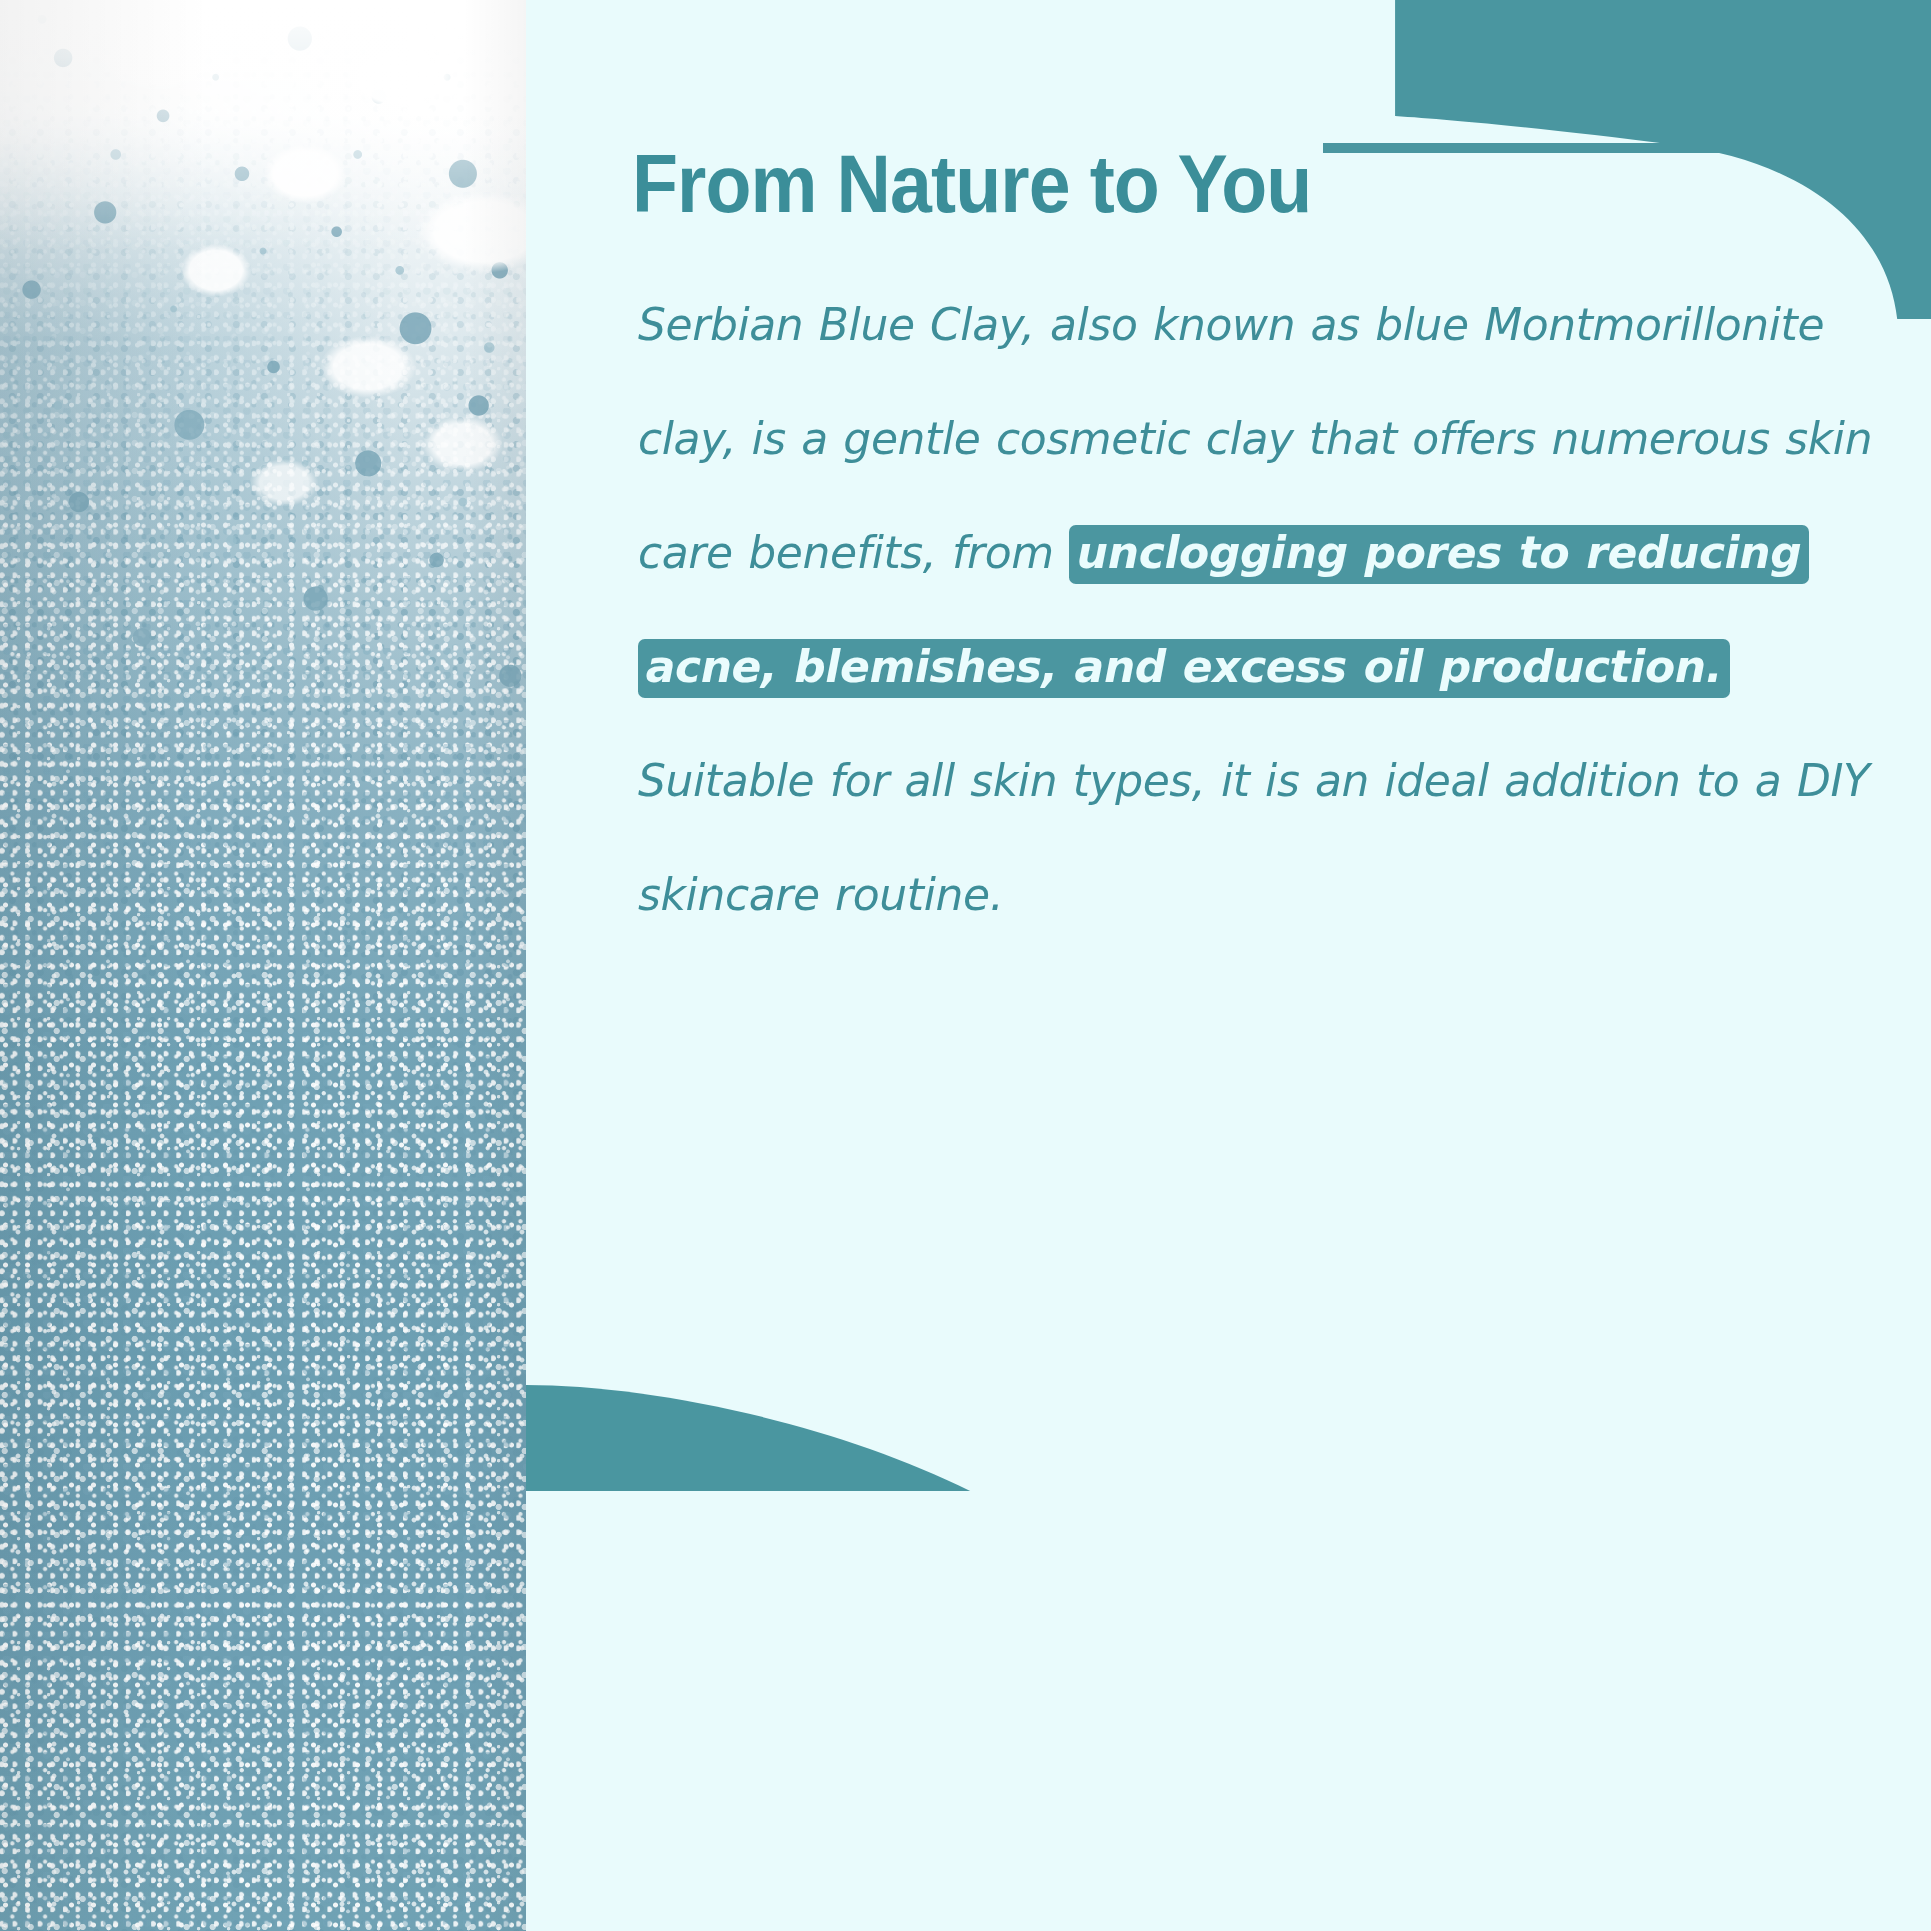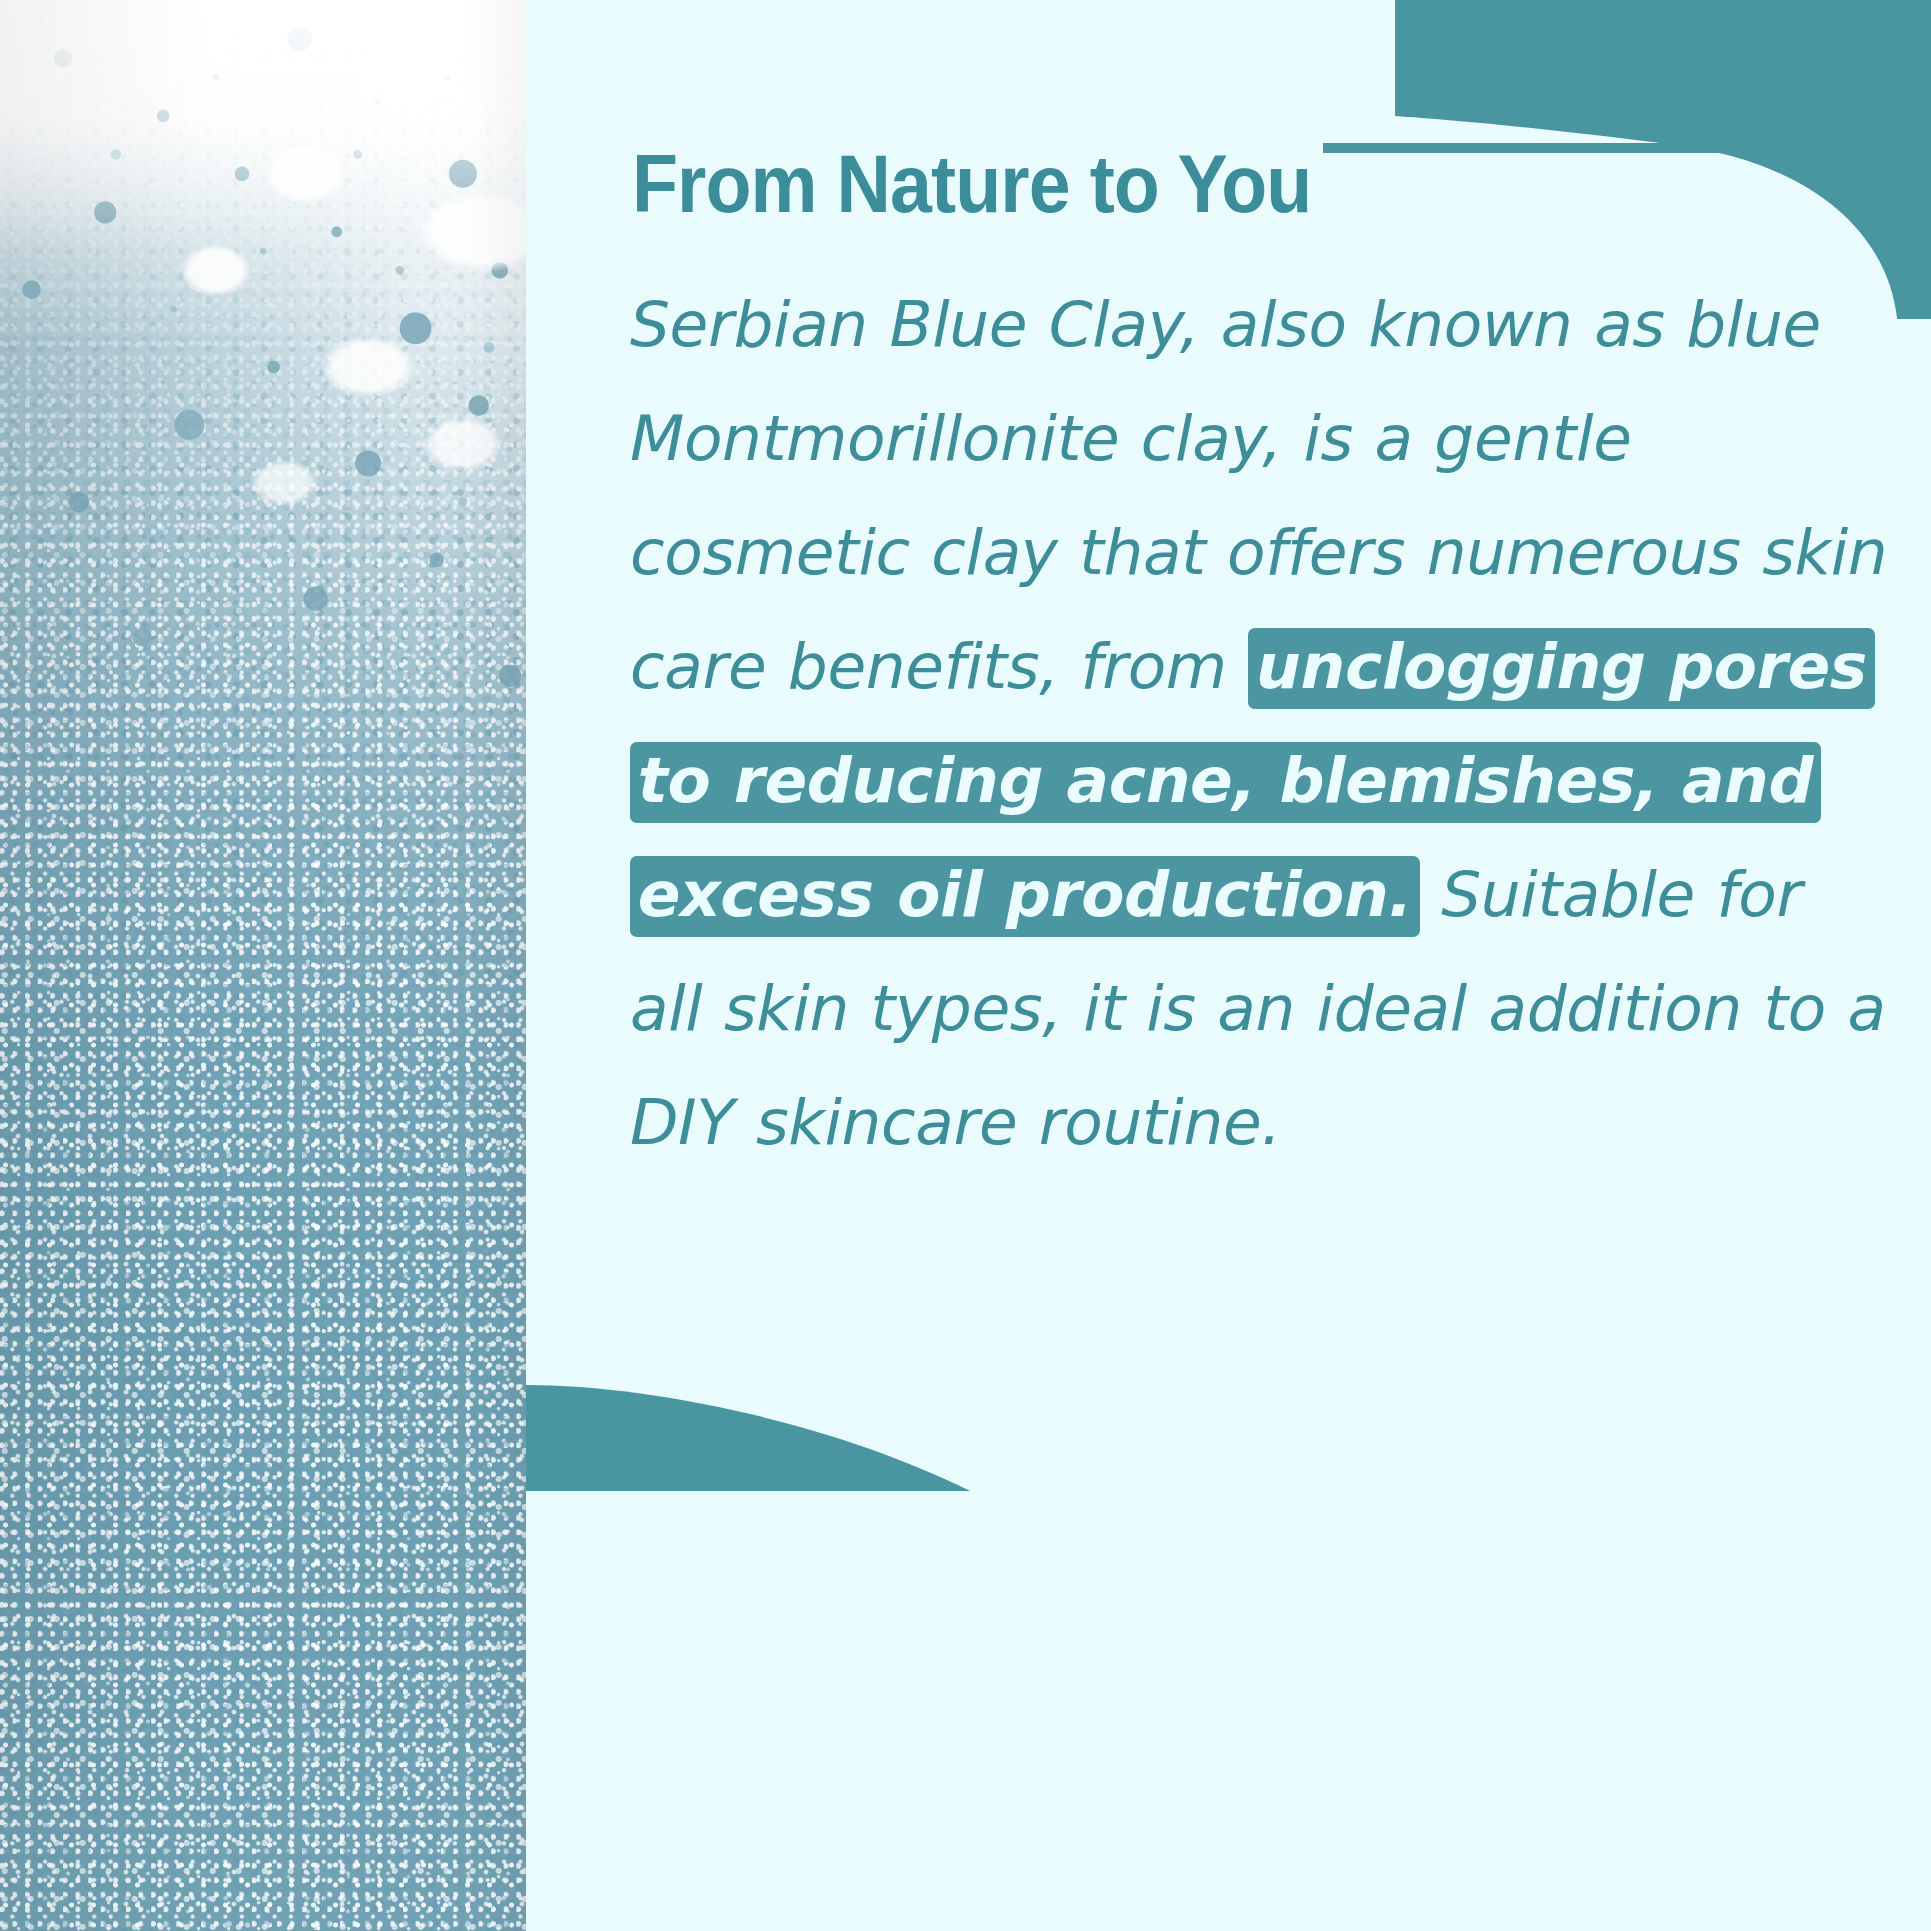--- a/index.html
+++ b/index.html
@@ -158,25 +158,25 @@
   }
   #title-rule {
     position:absolute; left:797px; top:143px;
     width:618px; height:9.7px;
     background:#4a96a0;
   }
 
   
   #body-copy {
     position:absolute;
-    left:104px; top:268px;
+    left:112px; top:268px;
     width:1265px;
     font-family:"DejaVu Sans", sans-serif;
     font-style:italic;
-    font-size:63px;
+    font-size:44px;
     line-height:114px;
     color:#3e8e99;
     letter-spacing:-0.4px;
     word-spacing:1.9px;
   }
   #body-copy .hl {
     background:#4b96a0;
     color:#eafcfd;
     font-weight:bold;
     border-radius:6.8px;

